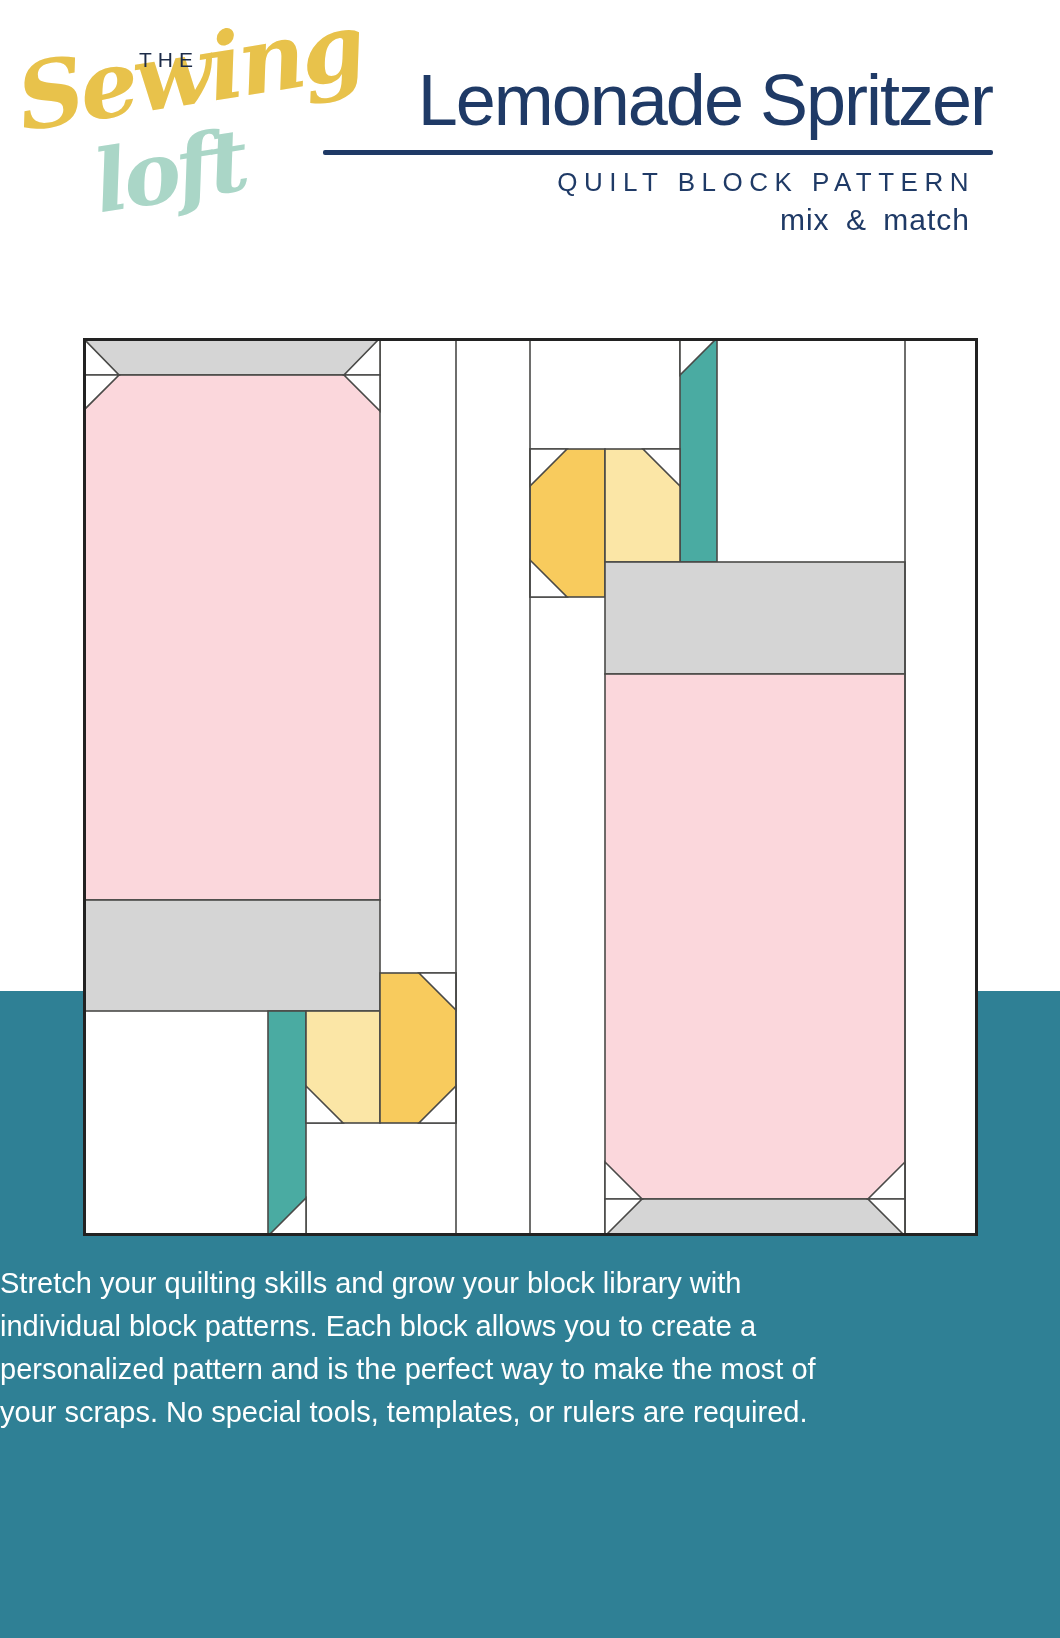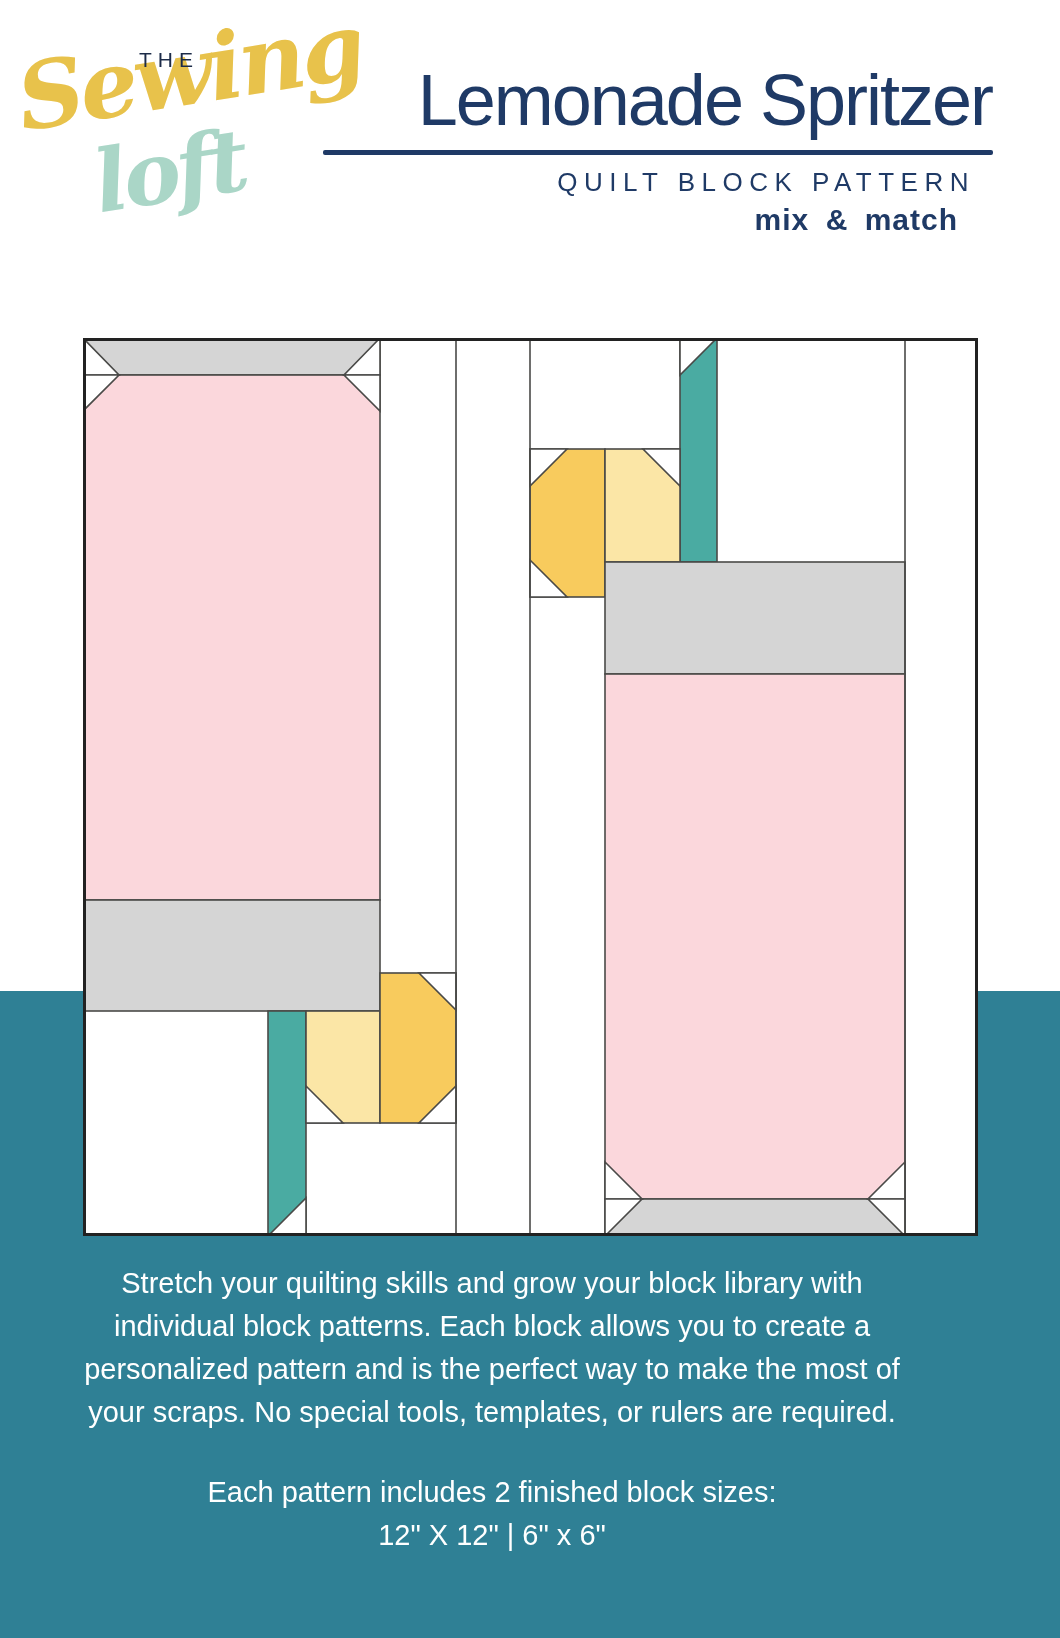--- a/index.html
+++ b/index.html
@@ -35,29 +35,29 @@
   .page-title{
     position:absolute; top:64px; right:68px; margin:0; font-weight:400;
     font-size:72px; line-height:1.0; color:var(--navy); letter-spacing:-2px; white-space:nowrap;text-align:center;
   }
   .title-rule{position:absolute; left:323px; top:150px; width:670px; height:5px; background:var(--navy); border-radius:2px;}
   .subtitle{
     position:absolute; top:167px; right:85px; font-size:26px; letter-spacing:6.5px;
     color:var(--navy); white-space:nowrap;text-align:right;
   }
   .tagline{
-    position:absolute; top:203px; right:102px; font-size:30px; font-weight:bold;
+    position:absolute; top:203px; right:90px; font-size:30px; font-weight:normal;
     letter-spacing:1px; word-spacing:7px; color:var(--navy); white-space:nowrap;
   }
   
   .diagram{position:absolute; left:83px; top:338px; width:895px; height:898px;}
   .diagram svg{display:block; width:100%; height:100%;}
   
   .footer-text{
-    position:absolute; left:0; top:1262px; width:984px; text-align:center; color:var(--white);
+    position:absolute; left:0; top:1262px; width:984px; text-align:left; color:var(--white);
   }
   .footer-para{font-size:29px; line-height:43px; white-space:pre-line;}
   .footer-sizes{margin-top:37px; font-size:29px; line-height:43px;}
 </style>
 </head>
 <body>
 
 <div class="page">
 
   <div class="teal-band"></div>
@@ -110,19 +110,15 @@
         <line x1="822" y1="0" x2="822" y2="898" stroke="#4a4a48" stroke-width="1.6"></line>
         <rect x="1.5" y="1.5" width="892" height="895" fill="none" stroke="#222222" stroke-width="3"></rect>
       </svg>
   </div>
 
   <footer class="footer-text">
     <div class="footer-para">Stretch your quilting skills and grow your block library with
 individual block patterns. Each block allows you to create a
 personalized pattern and is the perfect way to make the most of
 your scraps. No special tools, templates, or rulers are required.</div>
-    <div class="footer-sizes">
-      <div>Each pattern includes 2 finished block sizes:</div>
-      <div>12" X 12" | 6" x 6"</div>
-    </div>
   </footer>
 
 </div>
 
 </body></html>

